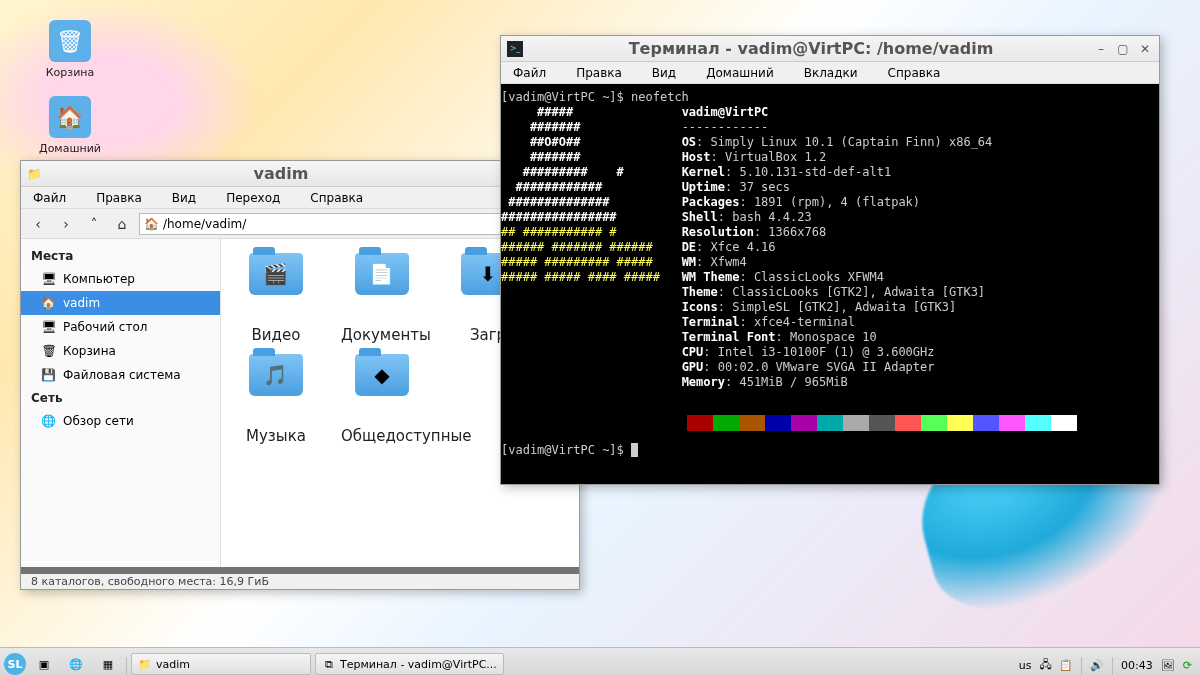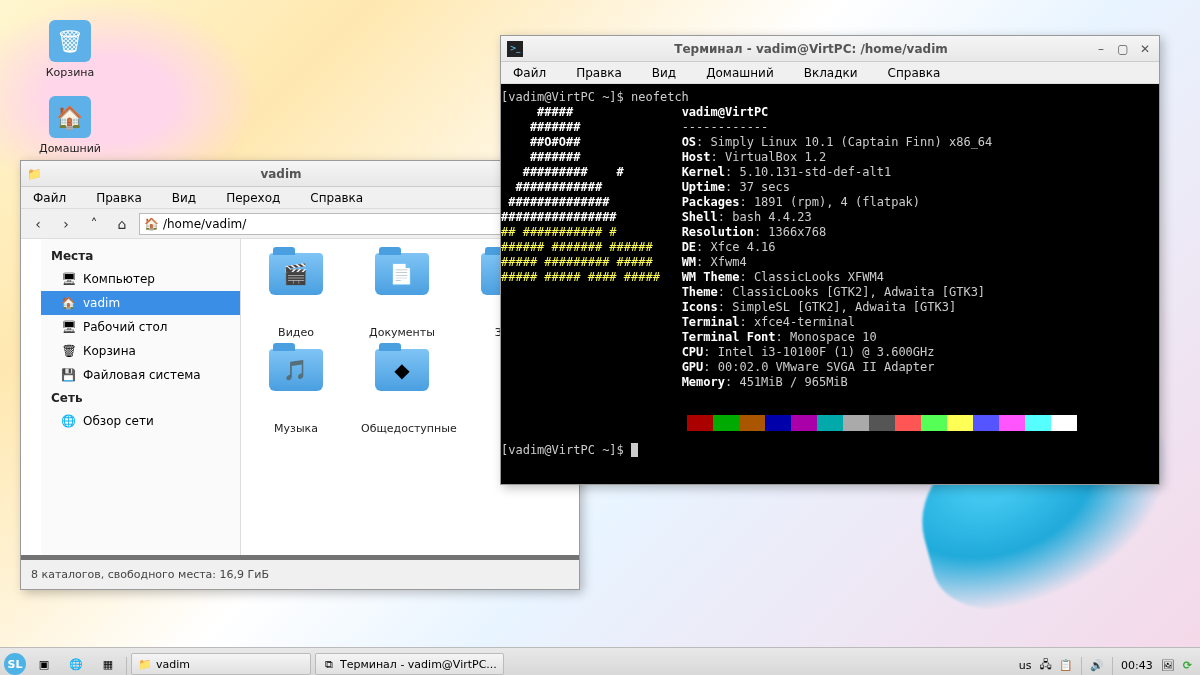--- a/index.html
+++ b/index.html
@@ -15,42 +15,42 @@
   background: radial-gradient(ellipse at 30% 30%, #2ec4f0 10%, #0aa4d8 40%, transparent 70%); border-radius:50% 40% 60% 30%; filter:blur(1px); opacity:0.9; transform:rotate(-15deg);}
 .deco-splash2 { position:absolute; width:300px; height:200px; left:-40px; top:0;
   background: radial-gradient(ellipse at 50% 50%, #ffd6ea 30%, transparent 70%); border-radius:50%; filter:blur(2px);}
 
 .desk-icon { position:absolute; text-align:center; color:#222; font-size:11px; width:80px; }
 .desk-icon .ic { width:42px; height:42px; margin:0 auto 4px; border-radius:6px; display:flex; align-items:center; justify-content:center; font-size:22px; color:#fff; }
 
 .win { position:absolute; background:#f0f0f0; border:1px solid #9a9a9a; box-shadow:3px 3px 10px rgba(0,0,0,.25); display:flex; flex-direction:column; }
 .titlebar { height:26px; background:linear-gradient(#f5f5f5,#e8e8e8); display:flex; align-items:center; padding:0 6px; border-bottom:1px solid #ccc; }
 .titlebar .ticon { width:16px; height:16px; margin-right:6px; display:flex; align-items:center; justify-content:center; font-size:12px;}
-.titlebar .ttext { flex:1; text-align:center; font-weight:bold; font-size:12px; color:#555;}
+.titlebar .ttext { flex:1; text-align:center; font-weight:bold; font-size:16px; color:#555;}
 .titlebar .btns { display:flex; gap:6px; }
 .titlebar .btns div { width:16px; height:16px; display:flex; align-items:center; justify-content:center; color:#555; cursor:pointer;}
 .menubar { height:22px; display:flex; align-items:center; padding:0 4px; border-bottom:1px solid #ddd; gap:14px; background:#f0f0f0;}
 .menubar span { padding:2px 8px; cursor:pointer; font-size:12px; }
 
 .fm-tool { height:30px; display:flex; align-items:center; padding:0 6px; gap:6px; border-bottom:1px solid #ddd; background:#f0f0f0;}
 .fm-tool .navbtn { width:22px; height:22px; display:flex; align-items:center; justify-content:center; font-size:14px; color:#333; cursor:pointer;}
 .fm-tool .path-entry { flex:1; display:flex; align-items:center; border:1px solid #bbb; background:#fff; height:22px; padding:0 4px; gap:4px;}
 .fm-body { flex:1; display:flex; background:#fff; overflow:hidden;}
-.fm-side { width:200px; border-right:1px solid #ddd; padding:6px 0; overflow:auto; background:#fafafa;margin-left:20px;}
+.fm-side { width:200px; border-right:1px solid #ddd; padding:6px 0; overflow:auto; background:#fafafa;}
 .side-hdr { padding:4px 10px; font-weight:bold; font-size:12px; color:#222;}
 .side-item { padding:4px 10px 4px 20px; display:flex; align-items:center; gap:6px; cursor:pointer; font-size:12px;}
 .side-item.sel { background:#3a8ee6; color:#fff; }
 .side-item .sic { width:16px; height:16px; display:flex; align-items:center; justify-content:center; font-size:12px;}
 .fm-main { flex:1; padding:14px; display:flex; flex-wrap:wrap; gap:10px 24px; align-content:flex-start;}
 .folder { width:82px; text-align:center; cursor:pointer;}
 .folder .fic { width:54px; height:42px; margin:0 auto 6px; background:linear-gradient(#7fc4f5,#4a9fe0); border-radius:4px 4px 6px 6px; position:relative;}
 .folder .fic:before { content:""; position:absolute; top:-6px; left:4px; width:22px; height:8px; background:#4a9fe0; border-radius:3px 3px 0 0;}
 .folder .fic .overlay { position:absolute; inset:0; display:flex; align-items:center; justify-content:center; font-size:20px;}
-.fname { font-size:11px; color:#222;margin-top:31px;}
-.fm-status { height:34px; border-top:5px solid #737373; display:flex; align-items:center; padding:0 10px; font-size:11px; color:#444; background:#f0f0f0;}
+.fname { font-size:15px; color:#222;margin-top:31px;}
+.fm-status { height:22px; border-top:7px solid #737373; display:flex; align-items:center; padding:0 10px; font-size:11px; color:#444; background:#f0f0f0;}
 
 .term-body { flex:1; background:#000; padding:6px 0; font-family:"DejaVu Sans Mono",monospace; font-size:12px; color:#ccc; white-space:pre; overflow:hidden; line-height:15px;}
 .term-body .ylw { color:#ffff55; } .term-body .wht{color:#fff;font-weight:bold;}
 .palette { display:flex; margin-top:10px; margin-left:160px;}
 .palette div { width:26px; height:16px;}
 
 .taskbar { position:absolute; bottom:0; left:0; right:0; height:28px; background:linear-gradient(#e8e8e8,#d8d8d8); border-top:1px solid #bbb; display:flex; align-items:flex-end; padding:0 4px; gap:4px; font-size:11px;}
 .tb-btn { height:22px; padding:0 6px; display:flex; align-items:center; gap:4px; border:1px solid transparent; cursor:pointer; border-radius:2px;}
 .tb-btn.task { border:1px solid #bbb; background:linear-gradient(#f5f5f5,#e0e0e0); min-width:180px; max-width:190px;}
 .tb-btn .tbic { width:14px; height:14px; display:flex; align-items:center; justify-content:center;}

